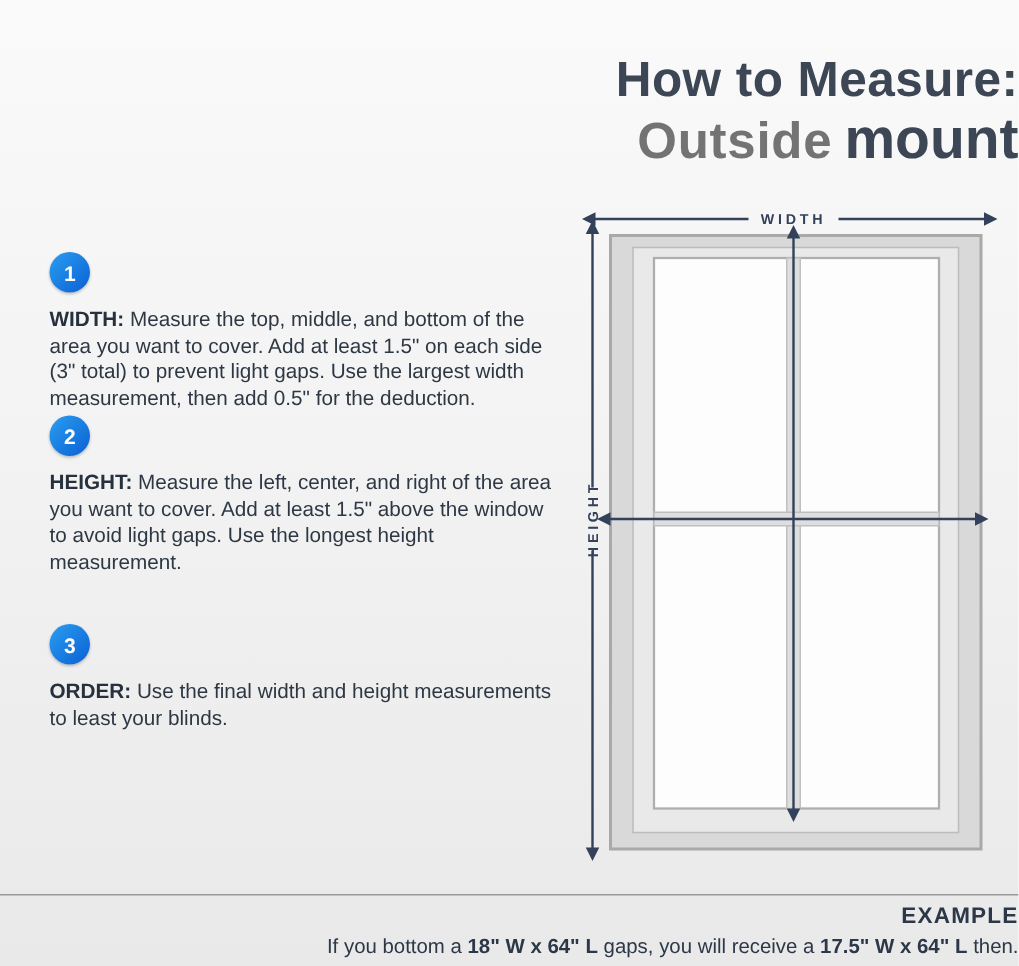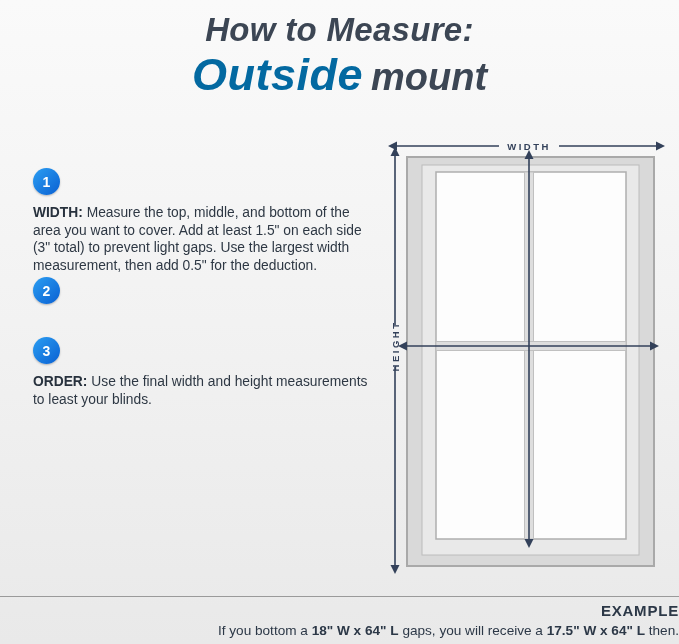--- a/index.html
+++ b/index.html
@@ -6,24 +6,24 @@
   html,body { width:679px; height:644px; overflow:hidden; }
   body {
     font-family:"Liberation Sans", sans-serif;
     background:linear-gradient(180deg,#fafafa 0%,#f2f2f2 50%,#e9e9e9 100%);
     color:#313c4a;
     position:relative;
   }
   .page { position:relative; width:679px; height:644px; }
 
   
-  .header { text-align:center; padding-top:13px; line-height:1.05;font-style:italic; }
+  .header { text-align:right; padding-top:36px; line-height:1.05; }
   .title-line1 { font-size:33px; font-weight:700; color:#3c4654; letter-spacing:.3px; }
   .title-line2 { margin-top:3px; }
-  .title-accent { font-size:45px; font-weight:800; color:#0369a1; letter-spacing:.5px; }
+  .title-accent { font-size:34px; font-weight:800; color:#737373; letter-spacing:.5px; }
   .title-rest { font-size:38px; font-weight:700; color:#3c4654; margin-left:8px; }
 
   
   .steps { position:absolute; left:33px; top:168px; width:345px; }
   .step { margin-bottom:13px; }
   .step:nth-child(1){ margin-bottom:3px; }
   .step:nth-child(2){ margin-bottom:33px; }
   .step-circle {
     width:27px; height:27px; border-radius:50%;
     background:linear-gradient(135deg,#2b9ef2 0%,#0a60d2 100%);
@@ -60,20 +60,21 @@
 
   <div class="steps">
 
     <div class="step">
       <div class="step-circle">1</div>
       <p class="step-text"><strong>WIDTH:</strong> <span>Measure the top, middle, and bottom of the area you want to cover. Add at least 1.5" on each side (3" total) to prevent light gaps. Use the largest width measurement, then add 0.5" for the deduction.</span></p>
     </div>
 
     <div class="step">
       <div class="step-circle">2</div>
+      <p class="step-text"><strong>HEIGHT:</strong> <span>Measure the left, center, and right of the area you want to cover. Add at least 1.5" above the window to avoid light gaps. Use the longest height measurement.</span></p>
     </div>
 
     <div class="step">
       <div class="step-circle">3</div>
       <p class="step-text"><strong>ORDER:</strong> <span>Use the final width and height measurements to least your blinds.</span></p>
     </div>
 
   </div>
 
   <div class="diagram">

